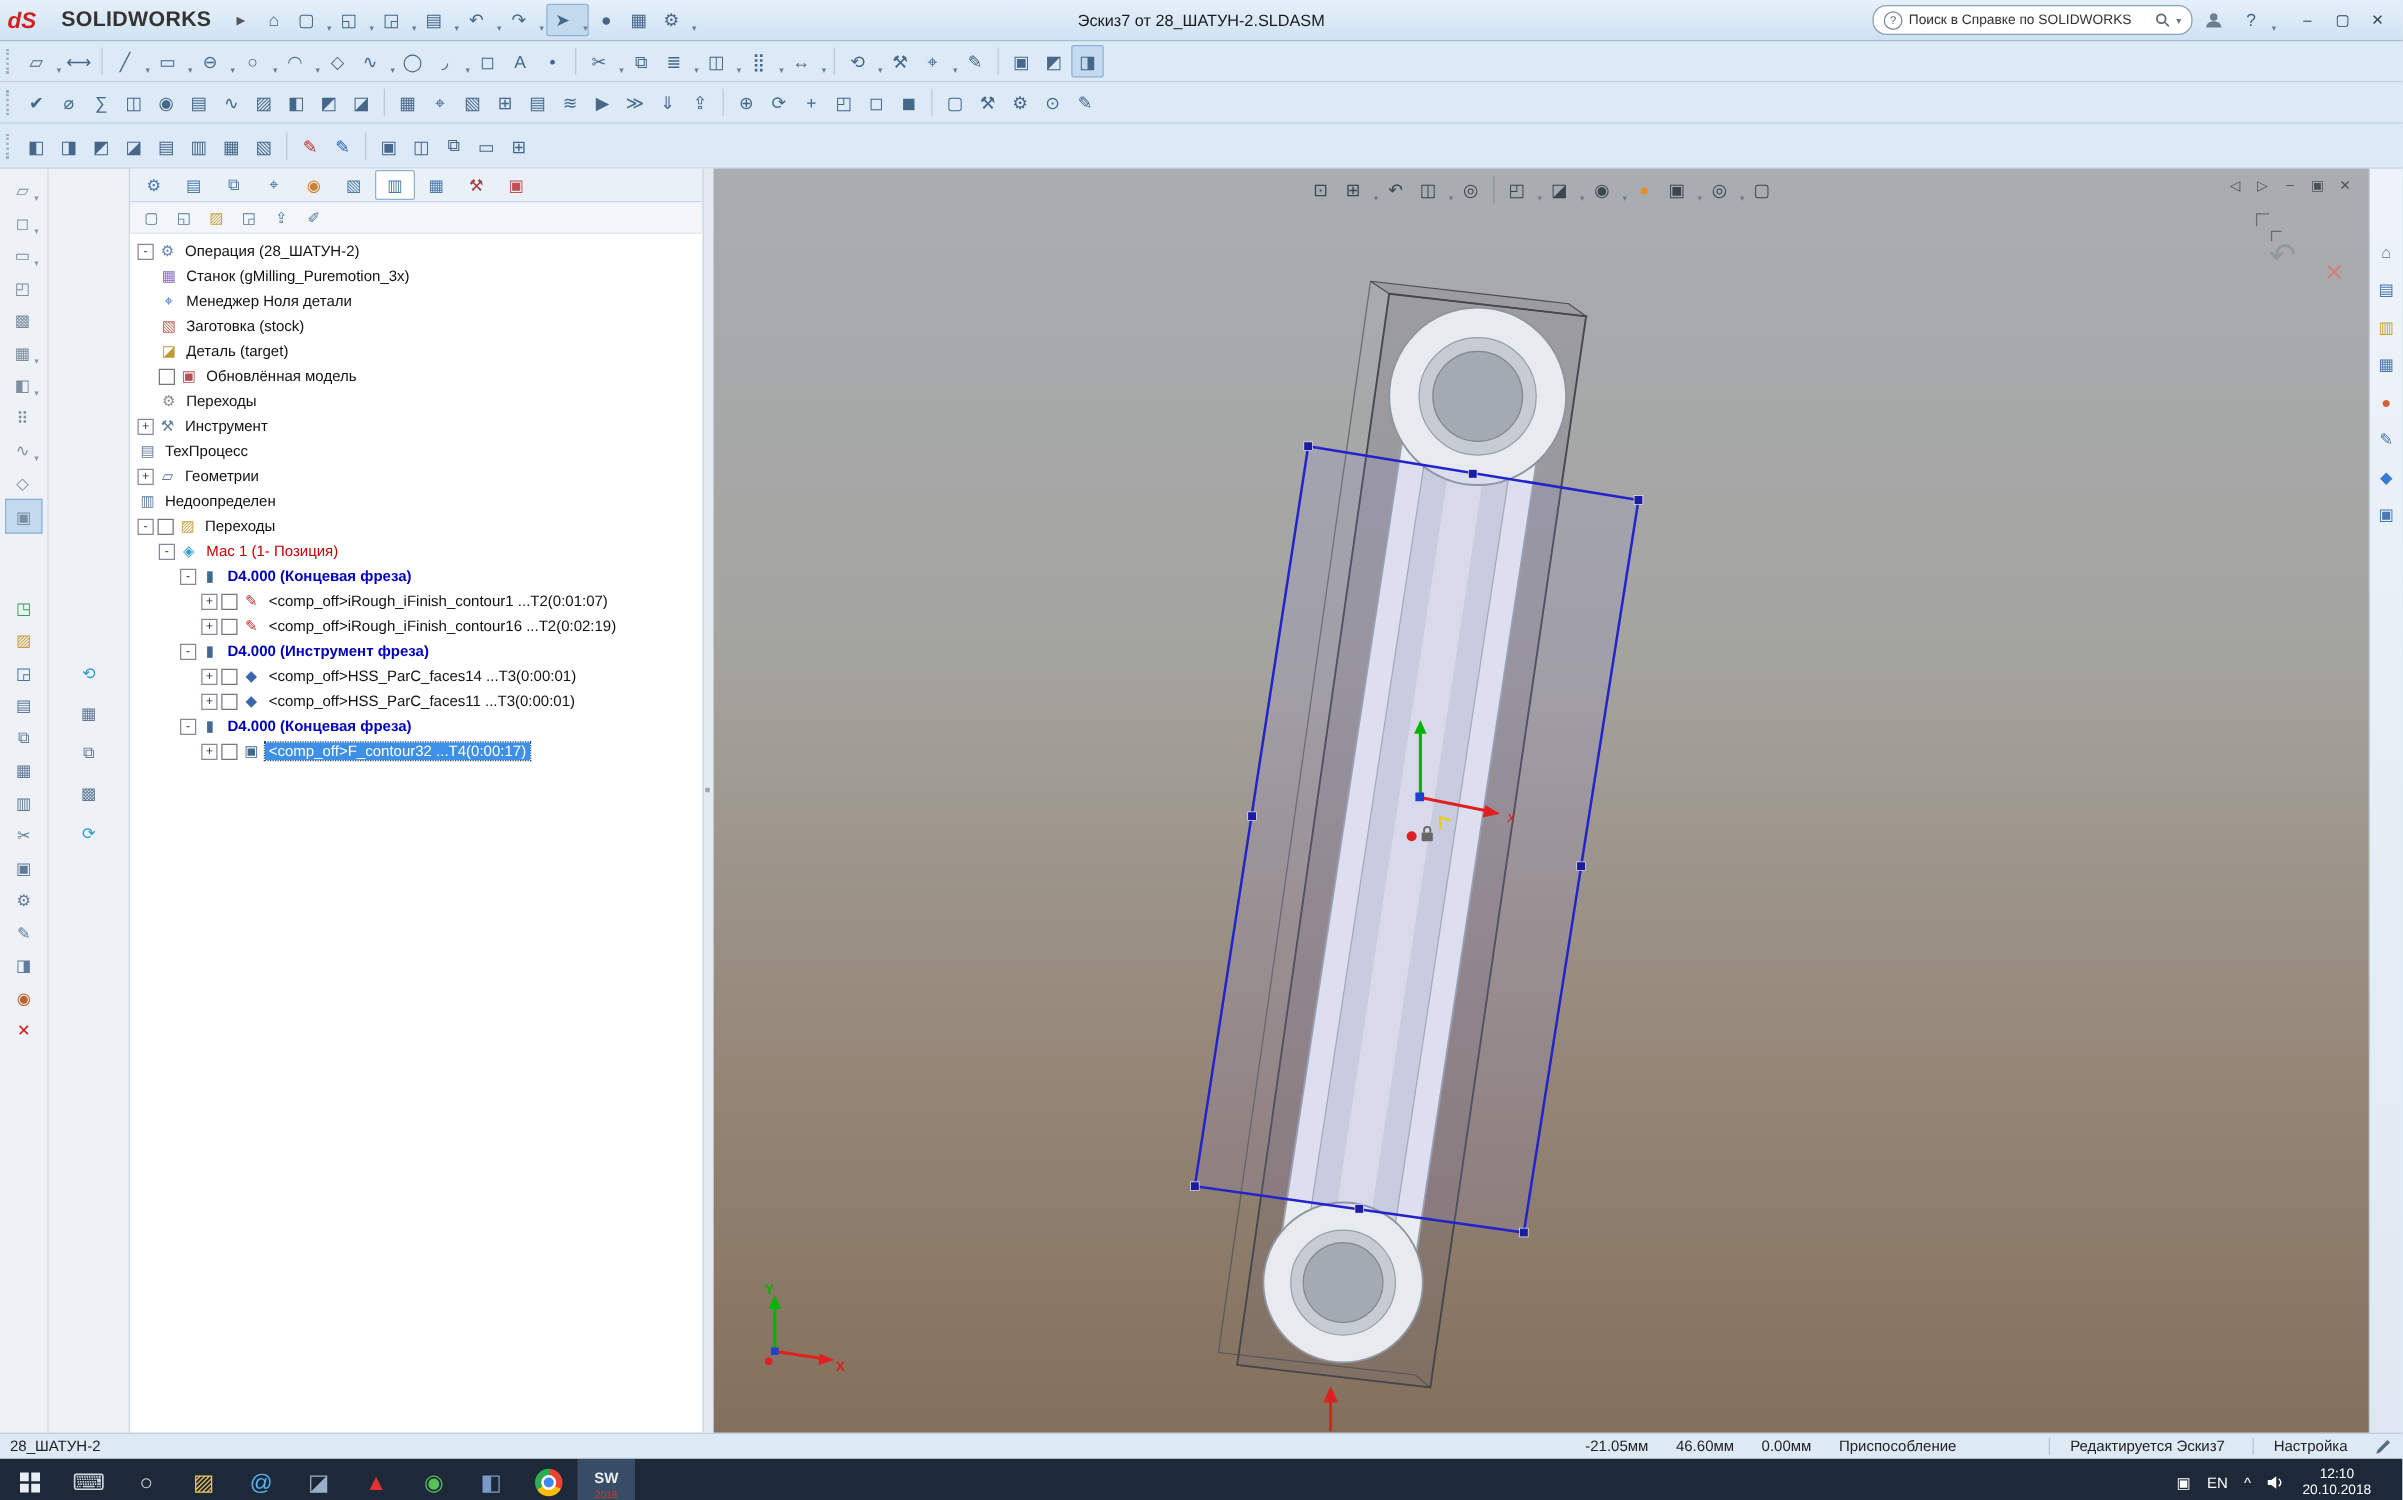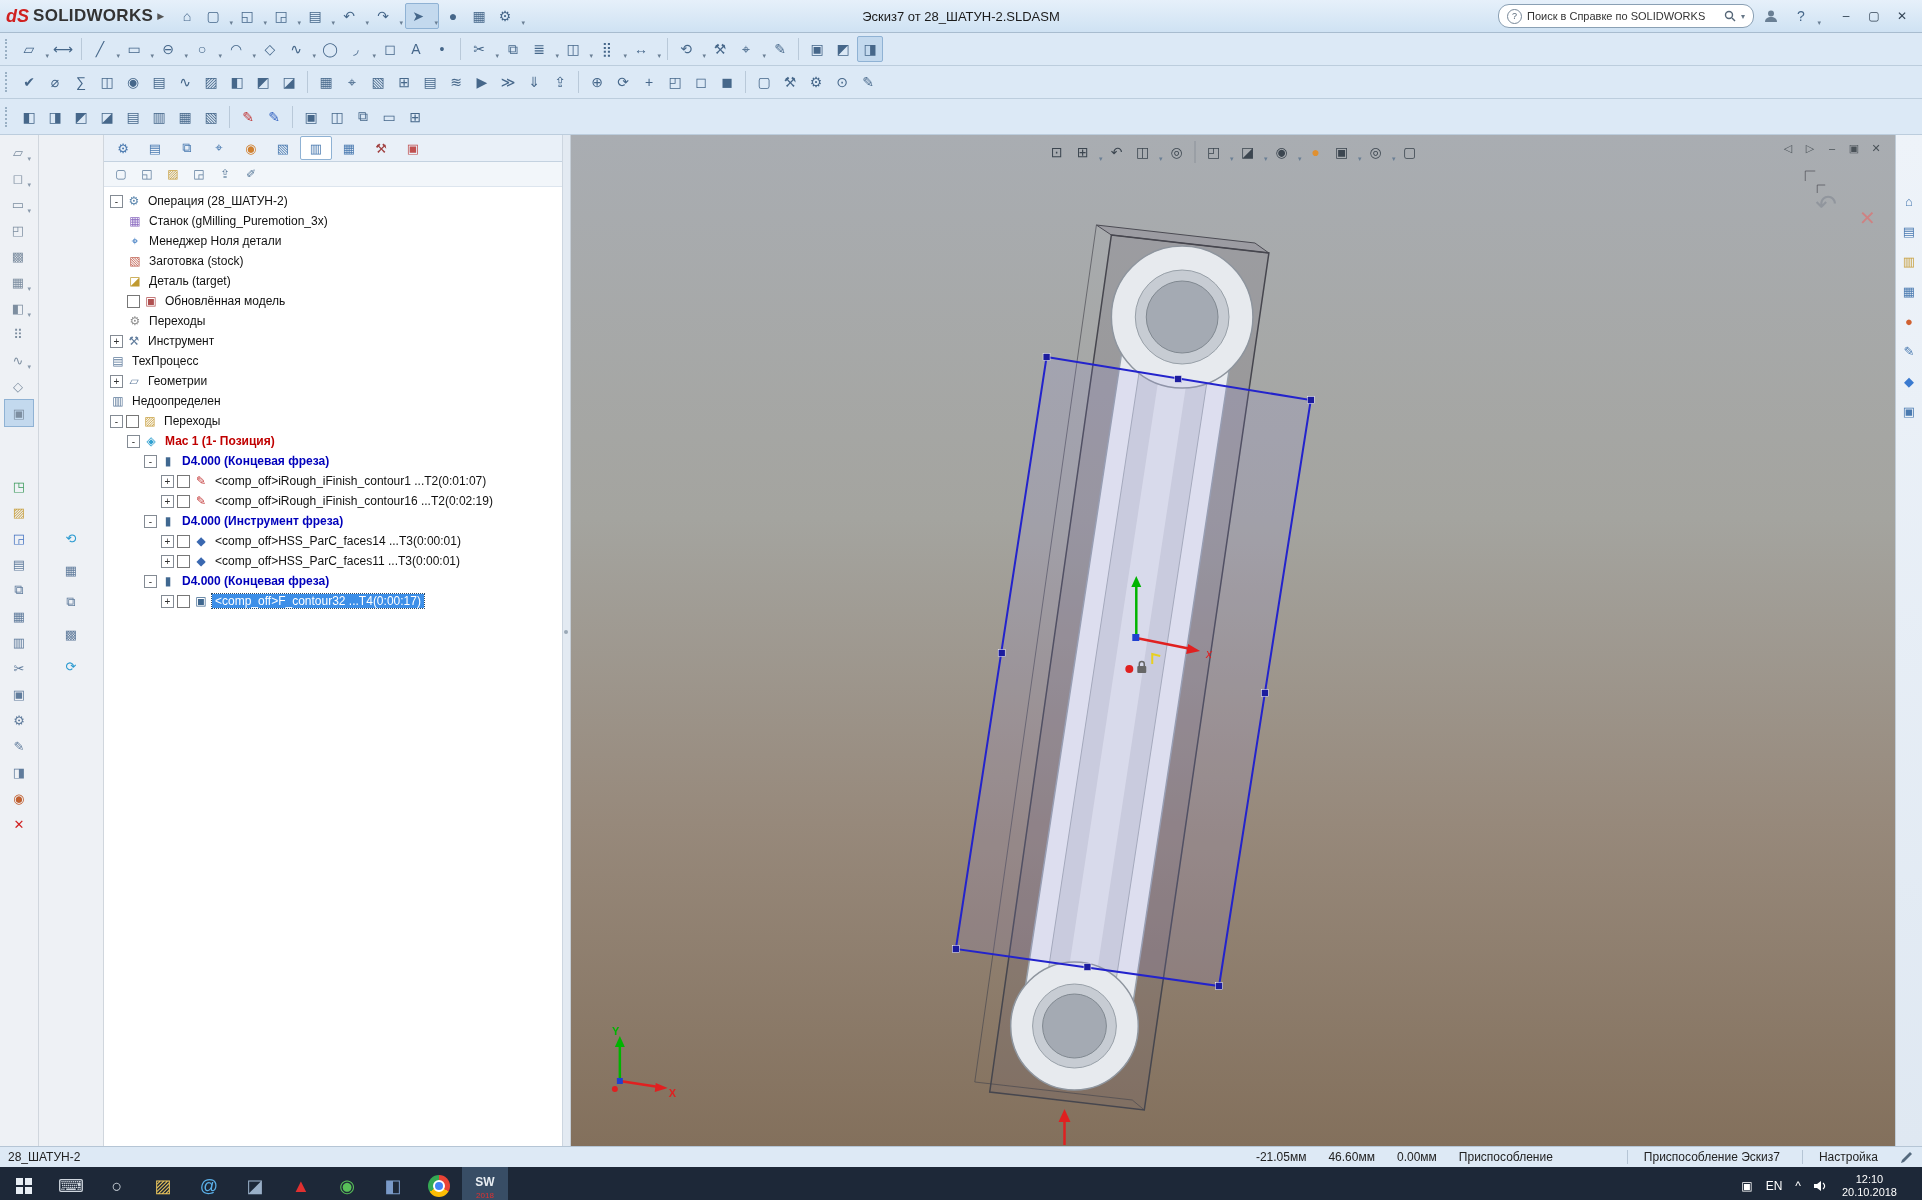--- a/index.html
+++ b/index.html
@@ -12,21 +12,21 @@
   .ic .g{pointer-events:none}
   .ic.caret{padding-right:8px}
   .ic.caret::after{content:"▾";position:absolute;right:0;bottom:1px;font-size:7px;color:#6a7f94}
   .ic.pressed{background:#c3d9ee;border:1px solid #8fb2d4}
   .sep{width:1px;height:22px;background:#b9c9d9;margin:0 5px;flex:none}
   .handle{width:3px;height:20px;border-left:2px dotted #9ab0c4;margin:0 6px 0 3px;flex:none}
   
   .titlebar{height:32px;display:flex;align-items:center;padding:0 6px;
             background:linear-gradient(var(--titlebar-bg,#e6f0fa),#cfe2f3);
             border-bottom:1px solid #a8bccf;position:relative}
-  .logo{display:flex;align-items:center;gap:4px;margin-right:10px;flex:none}
+  .logo{display:flex;align-items:center;gap:20px;margin-right:10px;flex:none}
   .logo .ds{color:#d02020;font-weight:bold;font-style:italic;font-size:18px}
   .logo .brand{font-weight:bold;font-size:17px;color:#333;letter-spacing:.3px}
   .logo .flyout{font-size:9px;color:#555}
   .qat{display:flex;align-items:center}
   .wtitle{position:absolute;left:50%;transform:translateX(-50%);font-size:13px;color:#1b1b1b;white-space:nowrap}
   .tb-right{margin-left:auto;display:flex;align-items:center;gap:4px}
   .searchbox{width:238px;height:22px;background:#fff;border:1px solid #8aa0b4;border-radius:11px;
              display:flex;align-items:center;gap:5px;padding:0 8px;color:#444}
   .searchbox .qmark{width:13px;height:13px;border:1px solid #789;border-radius:50%;font-size:9px;
                     display:inline-flex;align-items:center;justify-content:center;color:#567;flex:none}
@@ -62,21 +62,21 @@
   .tree-tools{height:24px;display:flex;align-items:center;background:#f2f6fa;
               border-bottom:1px solid #dde5ee;padding:0 6px;gap:4px}
   .tree-tools .ic{min-width:20px;height:20px;font-size:12px;color:#5a7a9a}
   .tree-body{flex:1;overflow:hidden;padding-top:4px}
   .tree-row{height:20px;display:flex;align-items:center;gap:3px;white-space:nowrap}
   .expander{width:11px;height:11px;border:1px solid #848b94;background:#fff;color:#333;
             font-size:10px;line-height:9px;display:inline-flex;align-items:center;justify-content:center;flex:none}
   .cbx{width:11px;height:11px;border:1px solid #777;background:#fff;flex:none}
   .tico{width:16px;text-align:center;font-size:12px;flex:none;color:#607c9c}
   .tlabel{padding:0 3px;font-size:12px;color:#111}
-  .tree-row.red .tlabel{color:var(--red-text,#c00000);font-weight:bold}
+  .tree-row.red .tlabel{color:var(--red-text,#c00000);font-weight:normal}
   .tree-row.blue .tlabel{color:var(--blue-text,#0000bb);font-weight:bold}
   .tree-row.sel .tlabel{background:var(--selection,#3d8fe8);color:#fff;outline:1px dotted #2a4a68}
   .splitter{position:absolute;right:0;top:0;bottom:0;width:7px;background:#e3eaf2;border-left:1px solid #cdd6e0}
   .splitter .knob{position:absolute;left:1px;top:49%;width:4px;height:4px;border-radius:50%;background:#9aa8b6}
   
   .viewport{flex:1;position:relative;
      background:linear-gradient(180deg,var(--viewport-top,#a9adb2) 0%,#a4a49f 38%,#97897b 68%,var(--viewport-bottom,#83705c) 100%)}
   .viewport svg{position:absolute;inset:0;width:100%;height:100%}
   .hud{position:absolute;top:5px;left:50%;transform:translateX(-50%);display:flex;align-items:center;z-index:3}
   .hud .ic{color:#3c4650;background:transparent;font-size:14px}
@@ -900,21 +900,21 @@
 </div>
 
 <div class="statusbar">
   <span class="sb-item">28_ШАТУН-2</span>
   <div class="sb-right">
     <span class="sb-item">-21.05мм</span>
     <span class="sb-item">46.60мм</span>
     <span class="sb-item">0.00мм</span>
     <span class="sb-item">Приспособление</span>
     <span class="sb-gap"></span>
-    <span class="sb-item bl">Приспособление Эскиз7</span>
+    <span class="sb-item bl">Редактируется Эскиз7</span>
     <span class="sb-item bl">Настройка</span>
     <svg width="14" height="14">
         <path d="M1 13l3-1 8-8-2-2-8 8z" fill="#556a7e"></path>
       </svg>
   </div>
 </div>
 
 <div class="taskbar">
   <div class="start">
       <span class="winlogo"></span>

